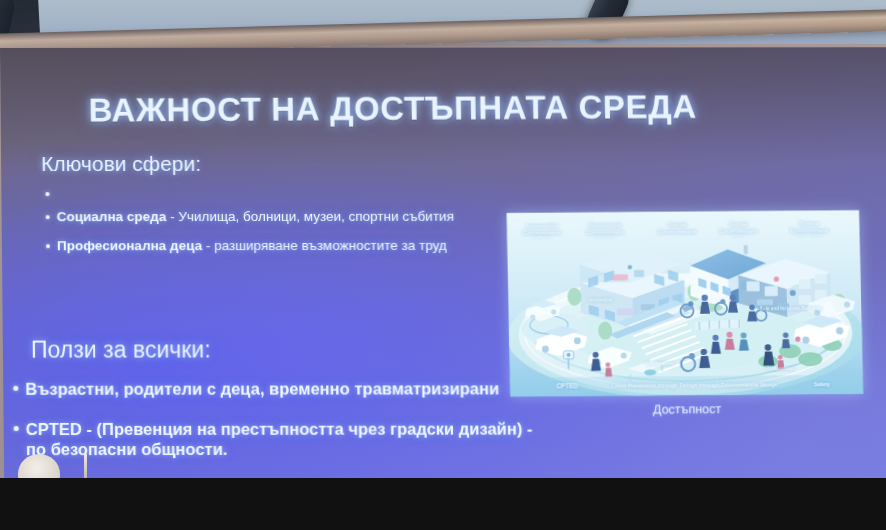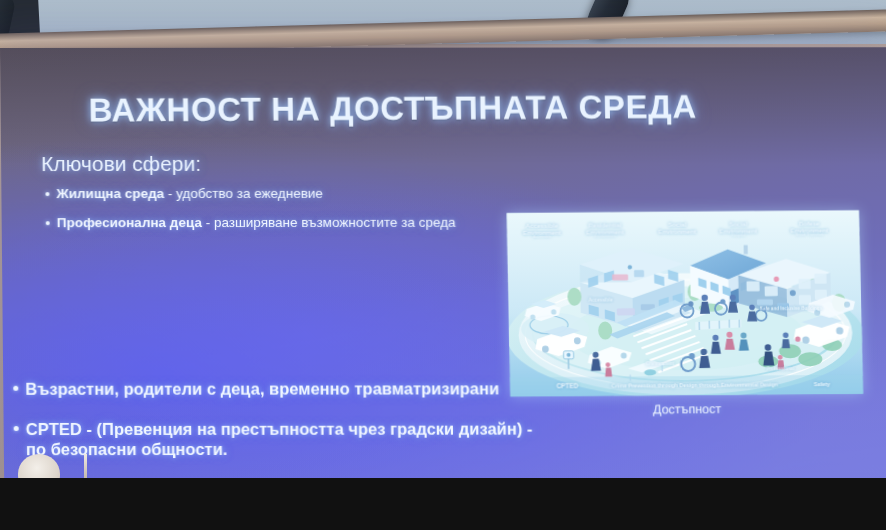--- a/index.html
+++ b/index.html
@@ -196,32 +196,36 @@
   <div class="slide">
     <div class="slide-inner">
 
       <div class="slide-title">ВАЖНОСТ НА ДОСТЪПНАТА СРЕДА</div>
 
       <div class="section-heading heading-1">Ключови сфери:</div>
 
       <div class="bullet-list list-1">
         <div class="bullet">
           <span class="dot"></span>
+        </div>
+        <div class="bullet">
+          <span class="dot"></span>
           <span class="btxt">
-            <span class="lead">Жилищна среда</span><span> - удобство за ежедневие</span>
+            <span class="lead">Социална среда</span><span> - Училища, болници, музеи, спортни събития</span>
           </span>
         </div>
         <div class="bullet">
           <span class="dot"></span>
           <span class="btxt">
-            <span class="lead">Професионална деца</span><span> - разширяване възможностите за среда</span>
+            <span class="lead">Професионална деца</span><span> - разширяване възможностите за труд</span>
           </span>
         </div>
       </div>
 
+      <div class="section-heading heading-2">Ползи за всички:</div>
 
       <div class="bullet-list list-2">
         <div class="bullet">
           <span class="dot"></span>
           <span class="btxt"> Възрастни, родители с деца, временно травматризирани</span>
         </div>
         <div class="bullet">
           <span class="dot"></span>
           <span class="btxt">CPTED - (Превенция на престъпността чрез градски дизайн)  - по безопасни общности.</span>
         </div>

